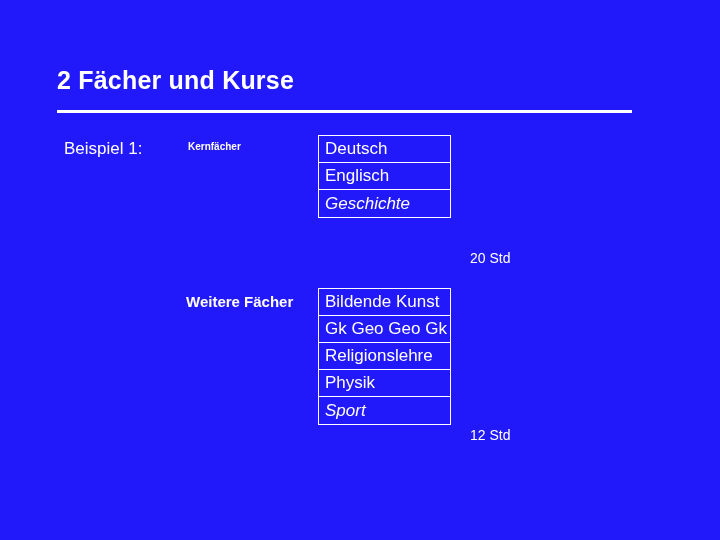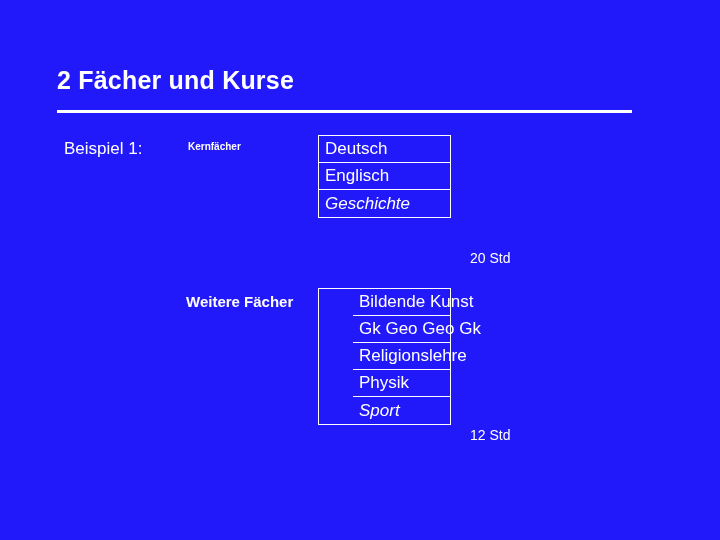--- a/index.html
+++ b/index.html
@@ -69,21 +69,21 @@
 
   
   .subject-table {
     position: absolute;
     left: 318px;
     width: 133px;
     border: 1px solid #ffffff;
     box-sizing: border-box;
   }
   #core-table { top: 135px; }
-  #extra-table { top: 288px; padding-left: 34px; }
+  #extra-table { top: 288px; }
 
   .subject-row {
     height: 27px;
     box-sizing: border-box;
     border-bottom: 1px solid #ffffff;
     display: flex;
     align-items: center;
     padding-left: 6px;
     font-size: 17px;
     color: #ffffff;

